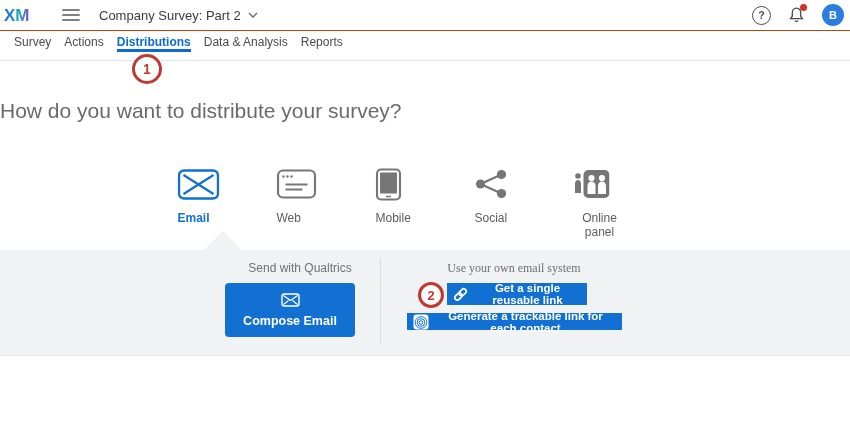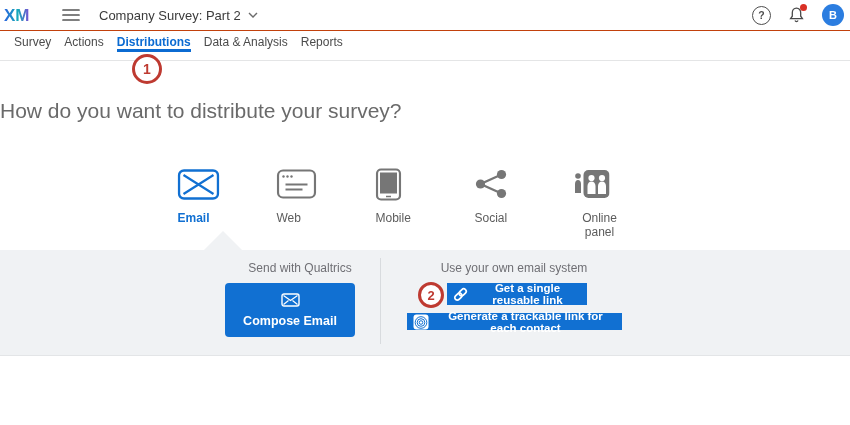--- a/index.html
+++ b/index.html
@@ -43,21 +43,21 @@
   .channel .ch-label{margin-top:9px;font-size:12px;color:#5c5c5c;text-align:center;max-width:52px;line-height:1.2;}
   .channel.selected .ch-label{color:#1170d2;font-weight:bold;}
 
   
   .panel{position:absolute;top:250px;left:0;right:0;height:105px;background:#f0f2f4;border-bottom:1px solid #e3e5e7;}
   .panel-notch{position:absolute;top:231px;left:204px;width:0;height:0;z-index:1;
                border-left:19px solid transparent;border-right:19px solid transparent;border-bottom:19px solid #f0f2f4;}
   .panel-divider{position:absolute;left:380px;top:258px;height:86px;width:1px;background:#d8dbde;}
   .section-label{position:absolute;top:261px;font-size:12px;color:#6f6f74;text-align:center;}
   .label-qualtrics{left:225px;width:150px;}
-  .label-own{left:404px;width:220px;}
+  .label-own{left:404px;width:220px;font-family:Liberation Serif, serif;}
 
   .btn{position:absolute;background:#1170d2;color:#fff;border:none;border-radius:0;display:flex;
        align-items:center;justify-content:center;gap:7px;cursor:pointer;font-family:"Liberation Sans",sans-serif;}
   .btn-compose{left:225px;top:283px;width:130px;height:54px;border-radius:4px;font-size:12.5px;font-weight:600;flex-direction:column;}
   .btn-single{left:447px;top:283px;width:140px;height:22px;font-size:11.5px;font-weight:600;gap:6px;}
   .btn-trackable{left:407px;top:313px;width:215px;height:17px;font-size:11.5px;font-weight:600;gap:6px;}
 </style>
 </head>
 <body>
 

